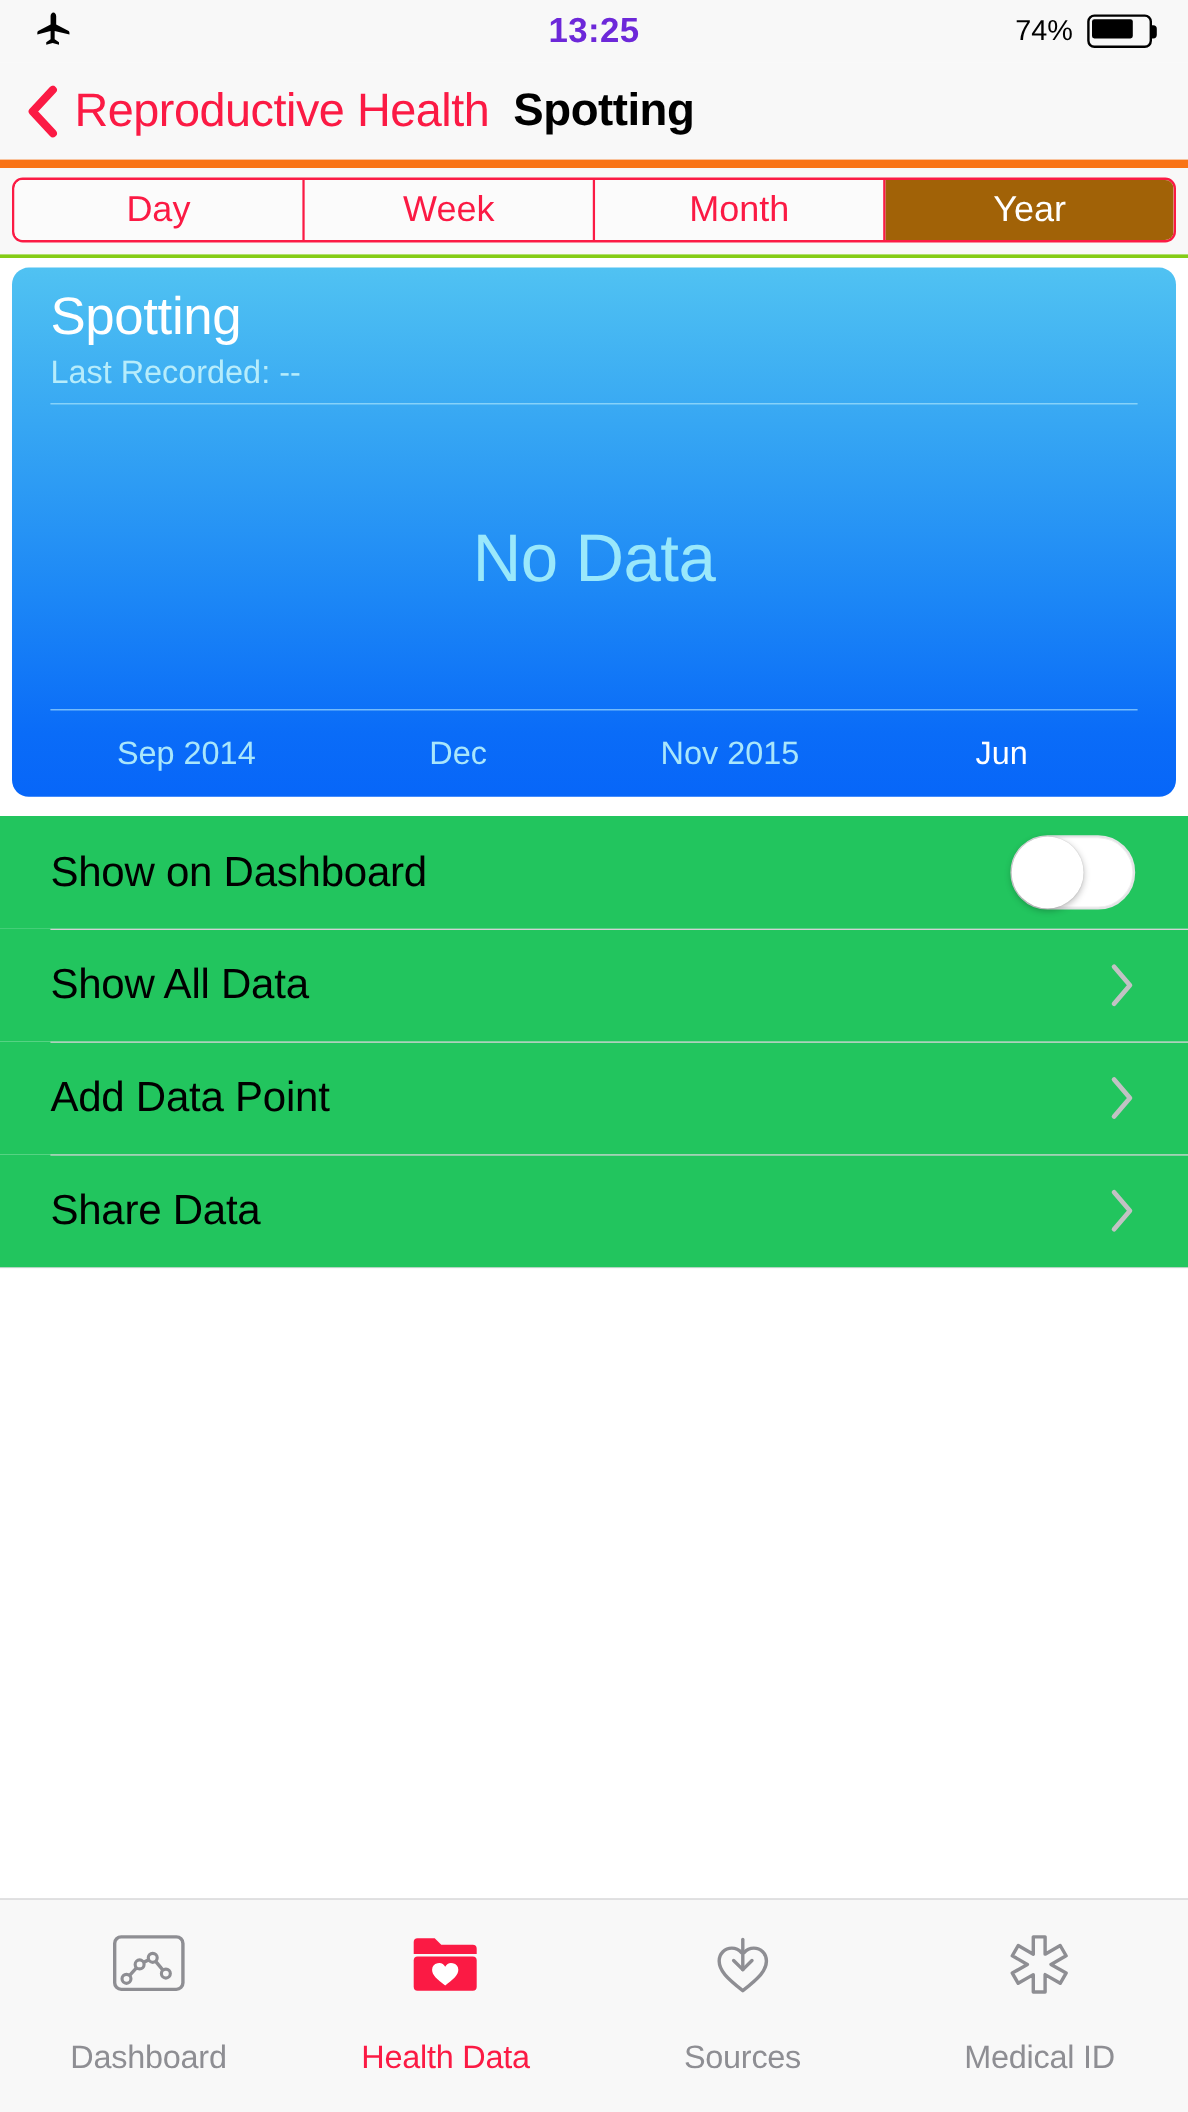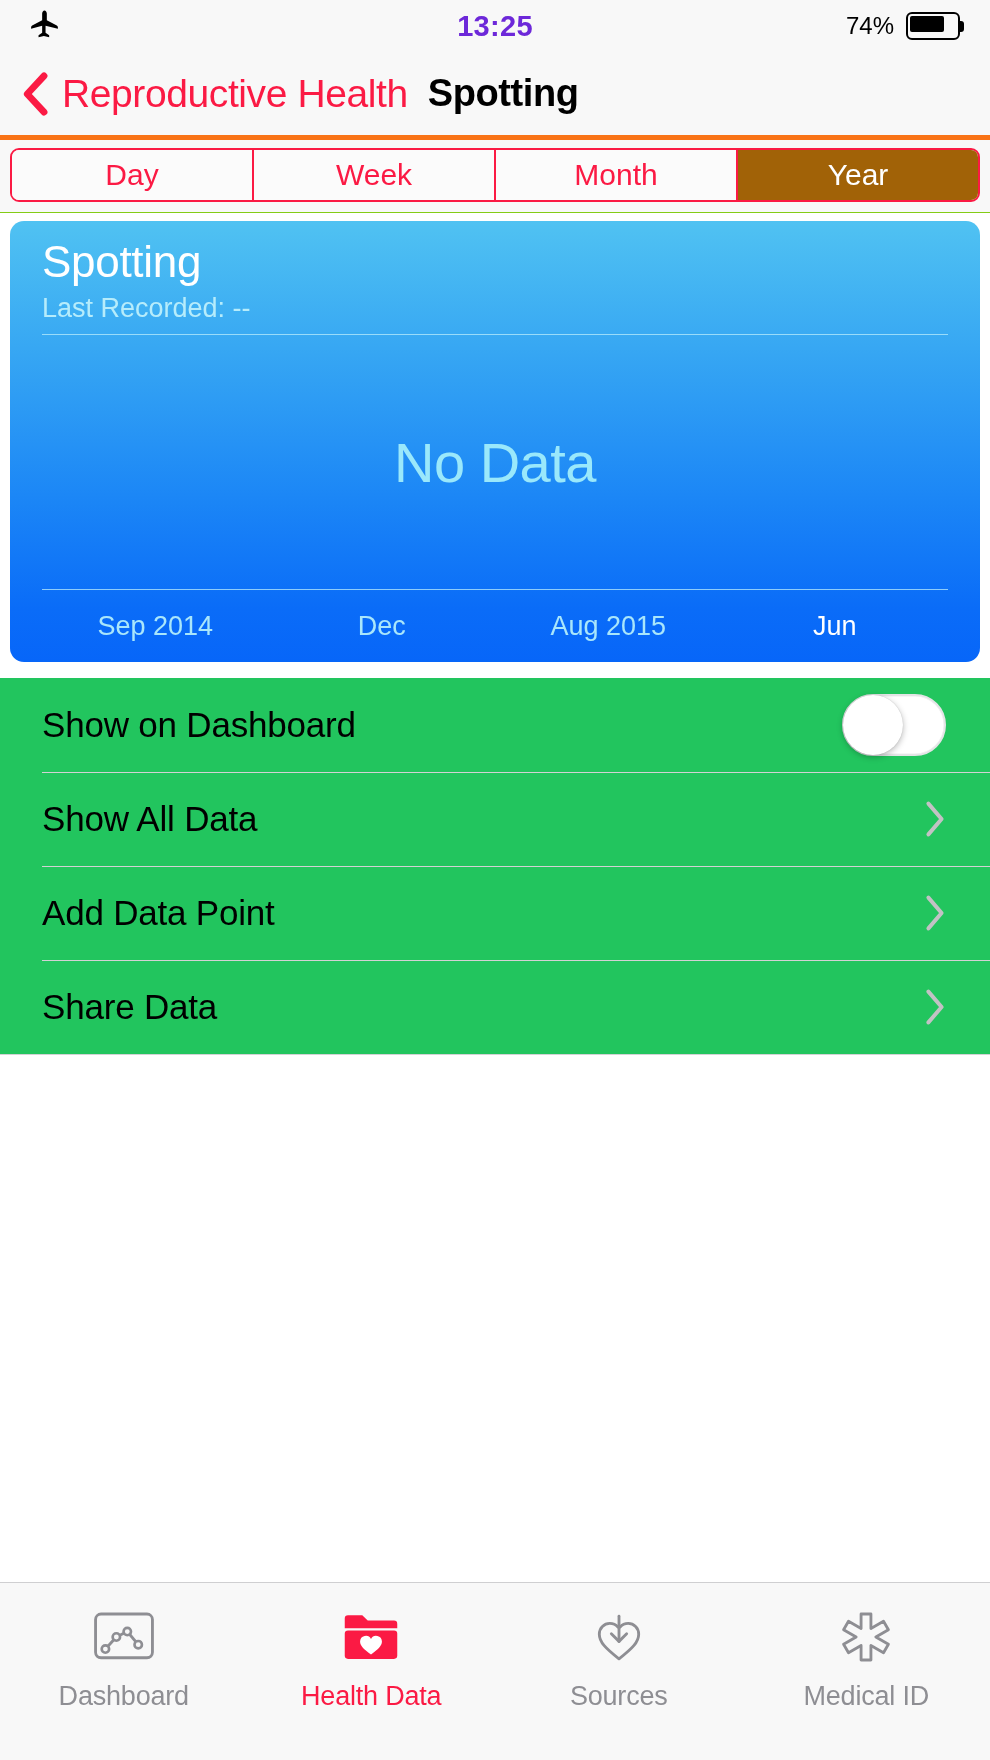--- a/index.html
+++ b/index.html
@@ -40,30 +40,30 @@
   }
   .battery .nub {
     position:absolute; right:0; top:9px; width:5px; height:11px;
     background:#000; border-radius:0 3px 3px 0;
   }
 
   
   .navbar {
     height:88px; flex:0 0 88px; background:#f8f8f8;
     display:flex; align-items:center; padding:0 22px;
-    border-bottom:5px solid #f97316;
+    border-bottom:7px solid #f97316;
   }
   .back-btn { display:flex; align-items:center; gap:14px; cursor:pointer; }
   .back-chevron { width:26px; height:44px; display:block; }
   .back-label { font-size:39px; color:#fb1a44; letter-spacing:-0.4px; }
   .nav-title { font-size:38px; font-weight:bold; color:#000; margin-left:20px; letter-spacing:-0.4px; }
 
   
   .seg-wrap { flex:0 0 72px; background:#f8f8f8; padding:8px 10px 10px 10px;
-              border-bottom:1px solid #84cc16; }
+              border-bottom:3px solid #84cc16; }
   .segmented {
     display:flex; height:54px; border:2px solid #fb1a44;
     border-radius:9px; overflow:hidden; background:#fbfbfb;
   }
   .seg {
     flex:1; display:flex; align-items:center; justify-content:center;
     font-size:30px; color:#fb1a44; cursor:pointer;
     border-right:2px solid #fb1a44; background:#fbfbfb;
   }
   .seg:last-child { border-right:none; }
@@ -115,21 +115,21 @@
   }
 
   
   .filler { flex:1; background:#ffffff; }
 
   
   .tabbar {
     flex:0 0 178px; background:#f8f8f8; border-top:1px solid #cfcfd1;
     display:flex; align-items:flex-start; padding-top:22px;
   }
-  .tab { flex:1; display:flex; flex-direction:column; align-items:center; gap:12px; cursor:pointer; }
+  .tab { flex:1; display:flex; flex-direction:column; align-items:center; gap:30px; cursor:pointer; }
   .tab-icon { width:70px; height:64px; display:block; }
   .tab-label { font-size:27px; color:#8e8e93; letter-spacing:-0.2px; }
   .tab.active .tab-label { color:#fb1a44; }
 </style>
 </head>
 <body>
 
 <div id="screen">
 
   <div class="statusbar">
@@ -173,21 +173,21 @@
       <div class="card-title">Spotting</div>
       <div class="card-sub">Last Recorded: --</div>
       <div class="card-rule-top"></div>
       <div class="chart-body">
         <div class="no-data">No Data</div>
       </div>
       <div class="card-rule-bot"></div>
       <div class="axis">
         <div class="axis-tick">Sep 2014</div>
         <div class="axis-tick">Dec</div>
-        <div class="axis-tick">Aug 2015</div>
+        <div class="axis-tick">Nov 2015</div>
         <div class="axis-tick current">Jun</div>
       </div>
     </div>
   </div>
 
   <div class="list">
 
     <div class="row">
       <span class="row-label">Show on Dashboard</span>
       <span class="row-accessory">

